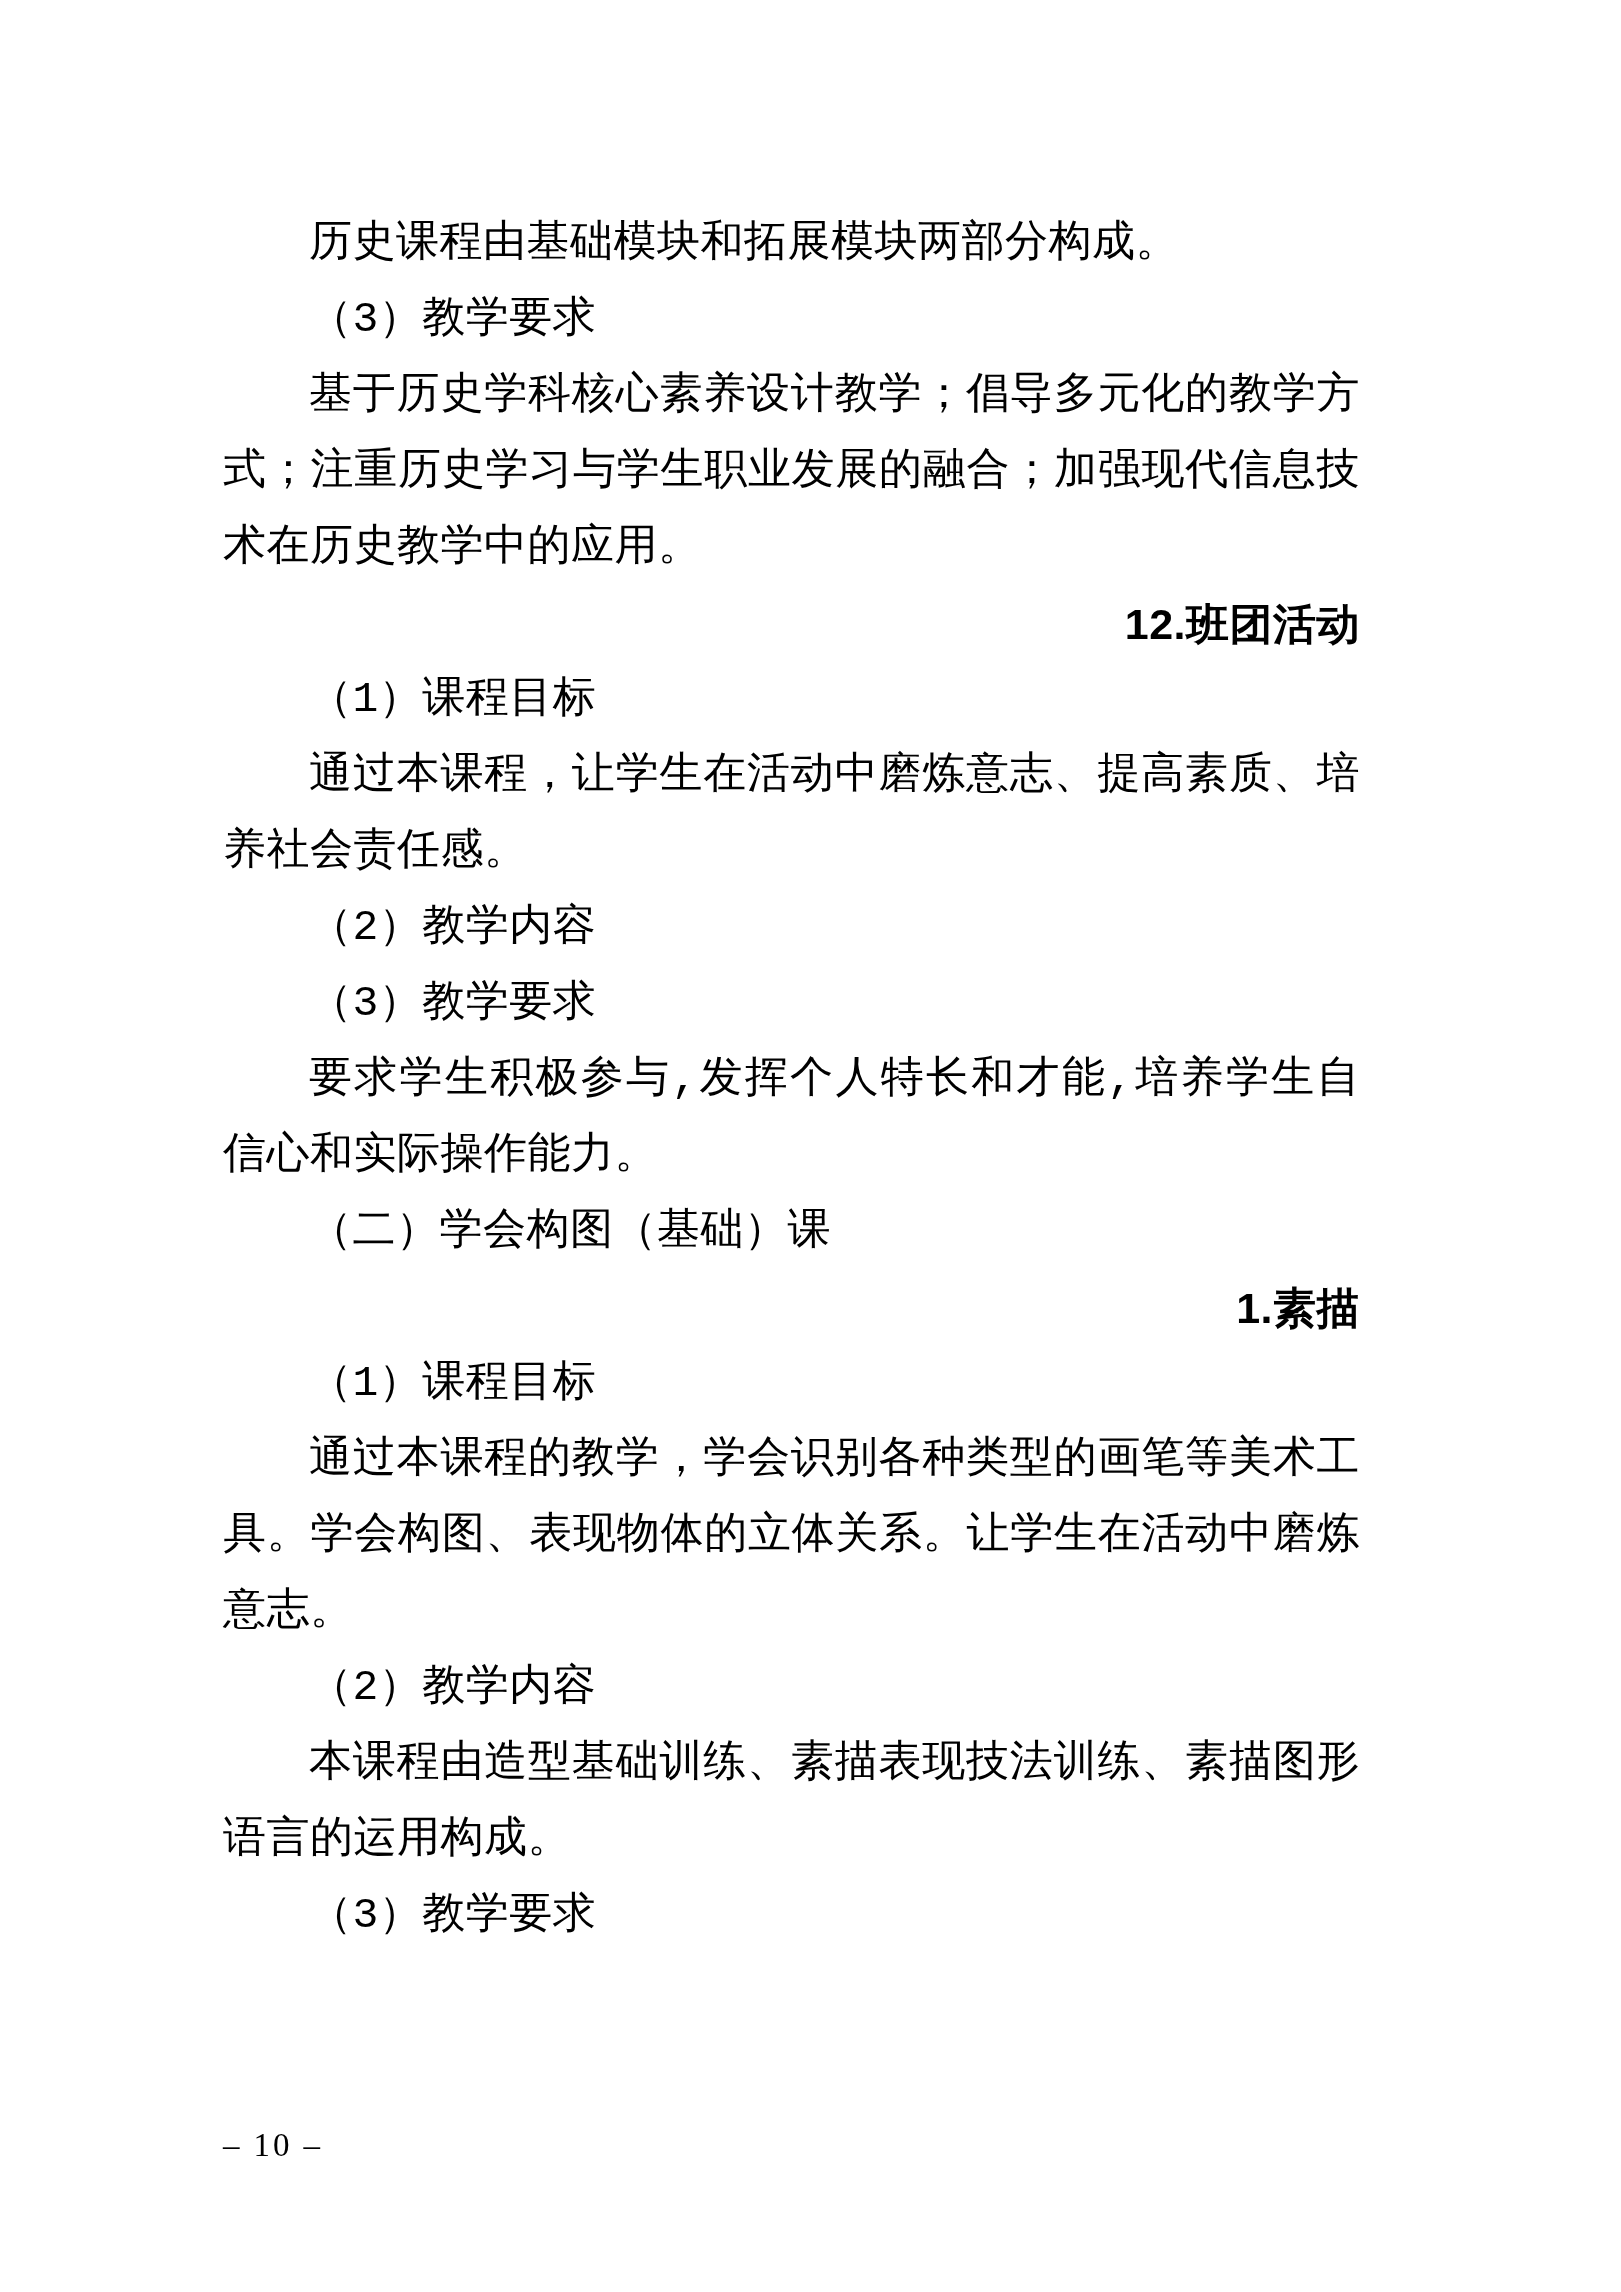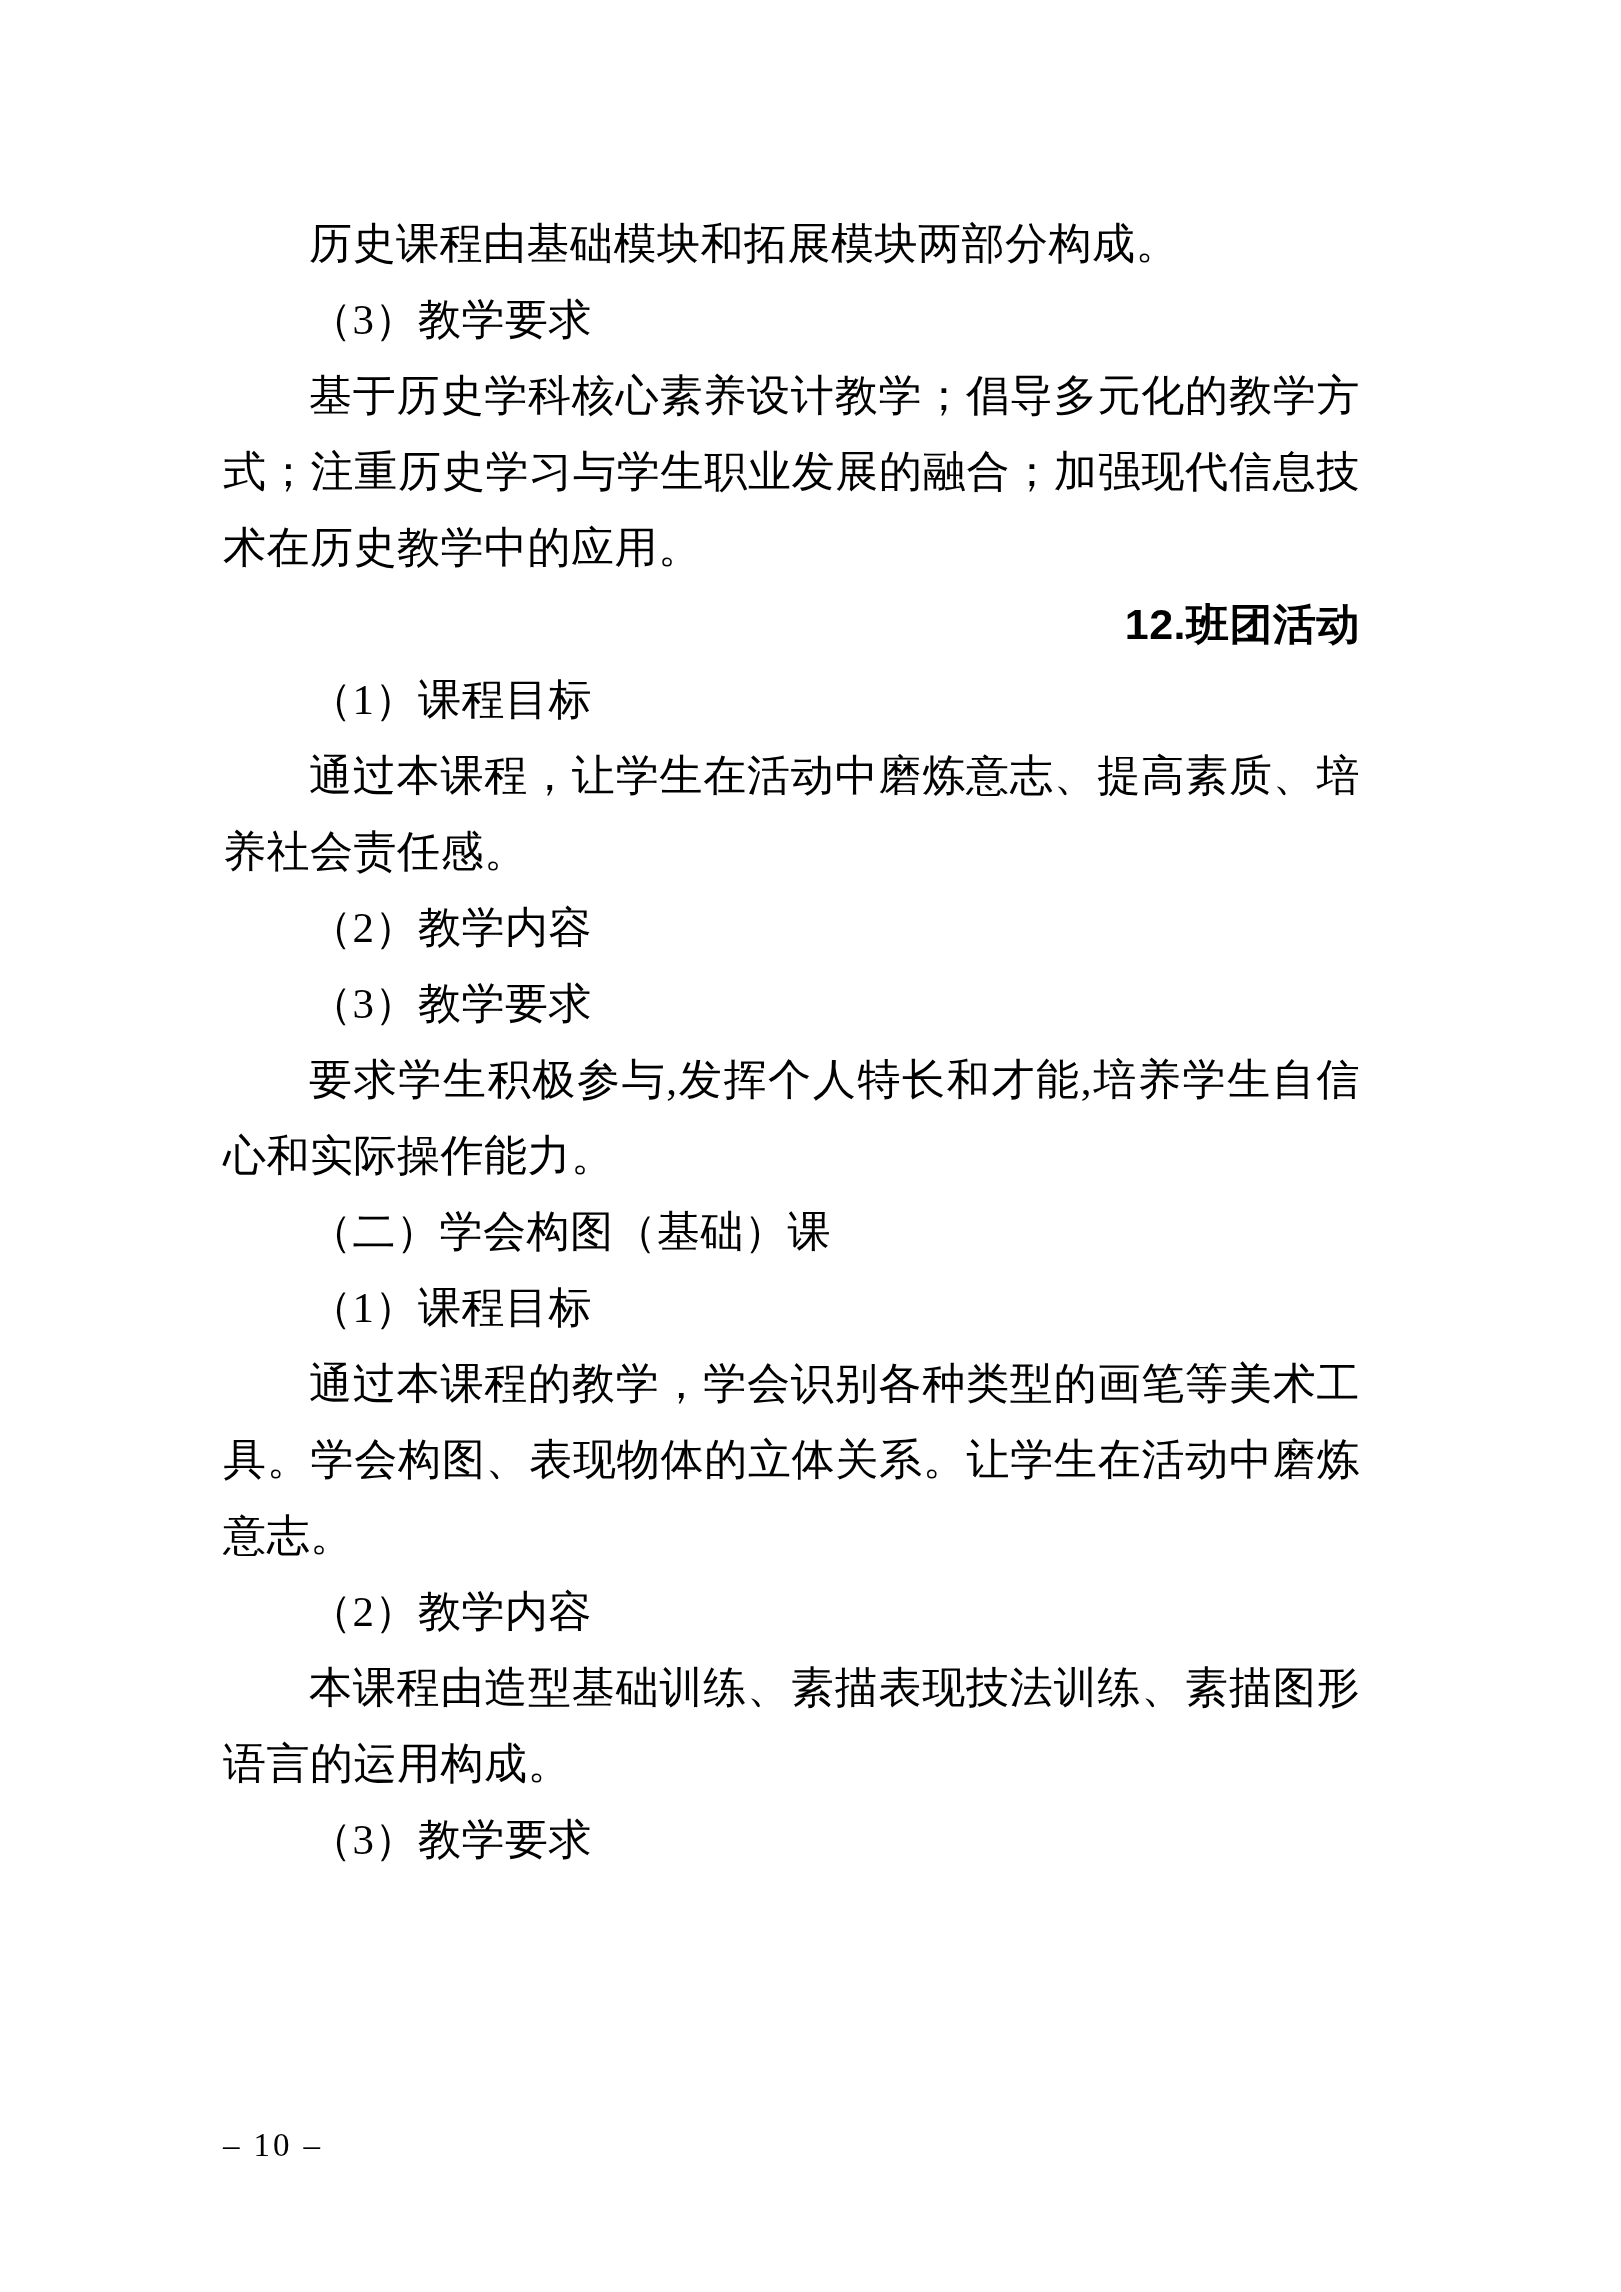--- a/index.html
+++ b/index.html
@@ -20,20 +20,21 @@
     top: 206px;
     width: 1137px;
     font-size: 43px;
     line-height: 76px;
     text-align: justify;
     text-justify: inter-character;
     letter-spacing: 0.5px;
   }
   .para {
     text-indent: 2em;
+    font-family: Liberation Mono, monospace;
   }
   .para.heading {
     font-weight: bold;
     font-family: "Liberation Sans", "DejaVu Sans", sans-serif;
     text-align: right;
   }
   .footer {
     position: absolute;
     left: 223px;
     top: 2123px;
@@ -51,20 +52,21 @@
     <p class="para">历史课程由基础模块和拓展模块两部分构成。</p>
     <p class="para">（3）教学要求</p>
     <p class="para">基于历史学科核心素养设计教学；倡导多元化的教学方式；注重历史学习与学生职业发展的融合；加强现代信息技术在历史教学中的应用。</p>
     <p class="para heading">12.班团活动</p>
     <p class="para">（1）课程目标</p>
     <p class="para">通过本课程，让学生在活动中磨炼意志、提高素质、培养社会责任感。</p>
     <p class="para">（2）教学内容</p>
     <p class="para">（3）教学要求</p>
     <p class="para">要求学生积极参与,发挥个人特长和才能,培养学生自信心和实际操作能力。</p>
     <p class="para">（二）学会构图（基础）课</p>
+    <p class="para heading">1.素描</p>
     <p class="para">（1）课程目标</p>
     <p class="para">通过本课程的教学，学会识别各种类型的画笔等美术工具。学会构图、表现物体的立体关系。让学生在活动中磨炼意志。</p>
     <p class="para">（2）教学内容</p>
     <p class="para">本课程由造型基础训练、素描表现技法训练、素描图形语言的运用构成。</p>
     <p class="para">（3）教学要求</p>
   </div>
   <div class="footer">– 10 –</div>
 </div>
 
 

